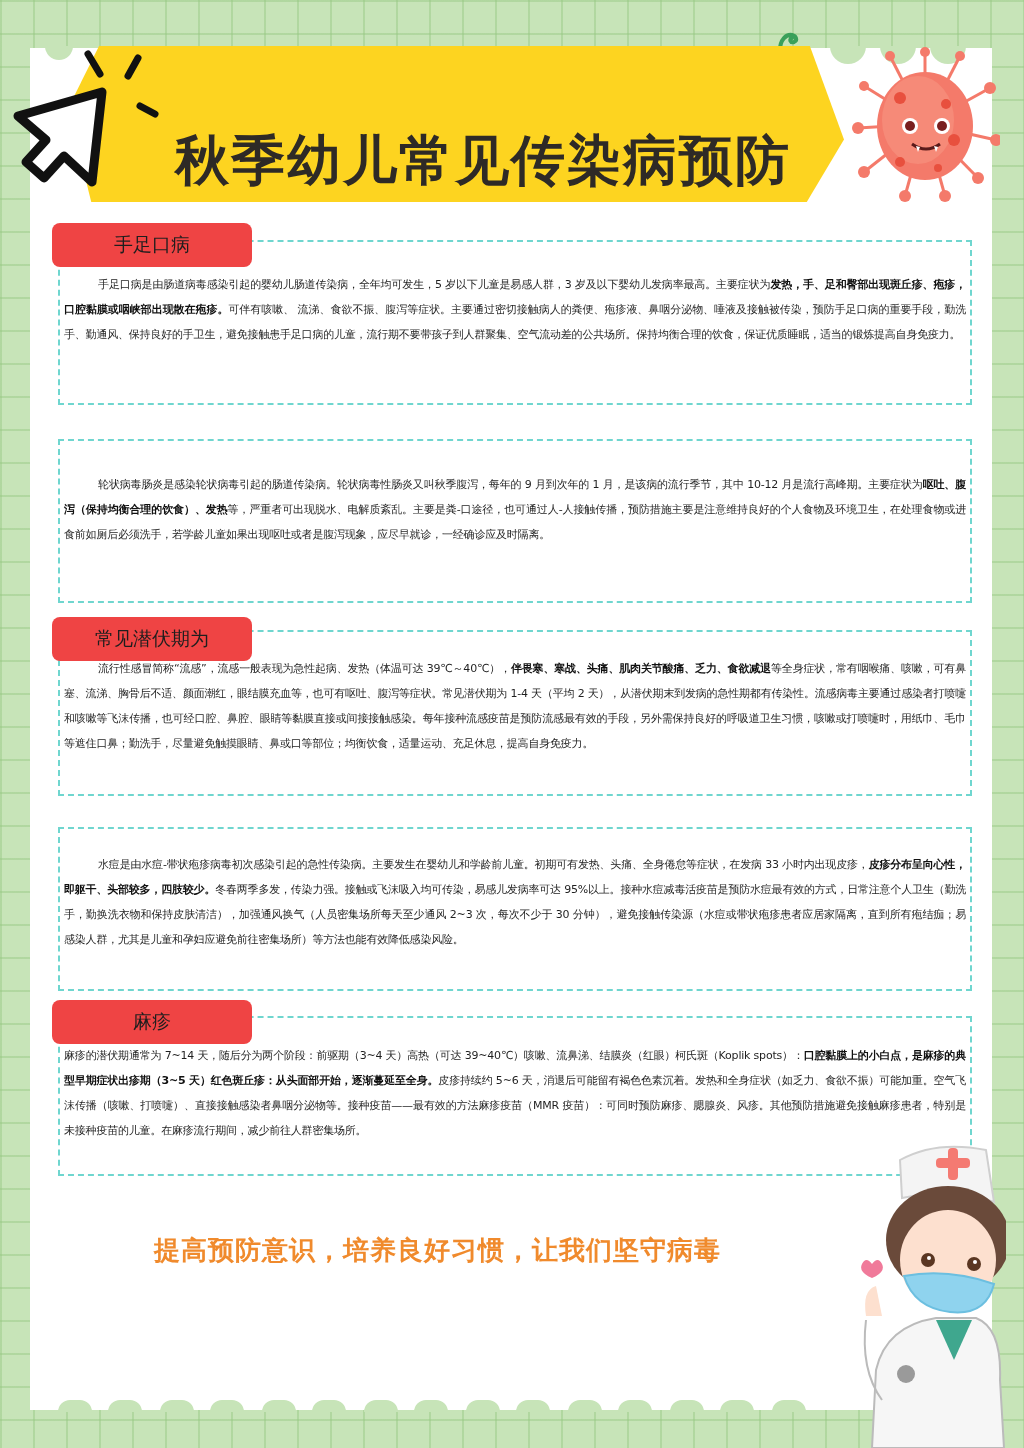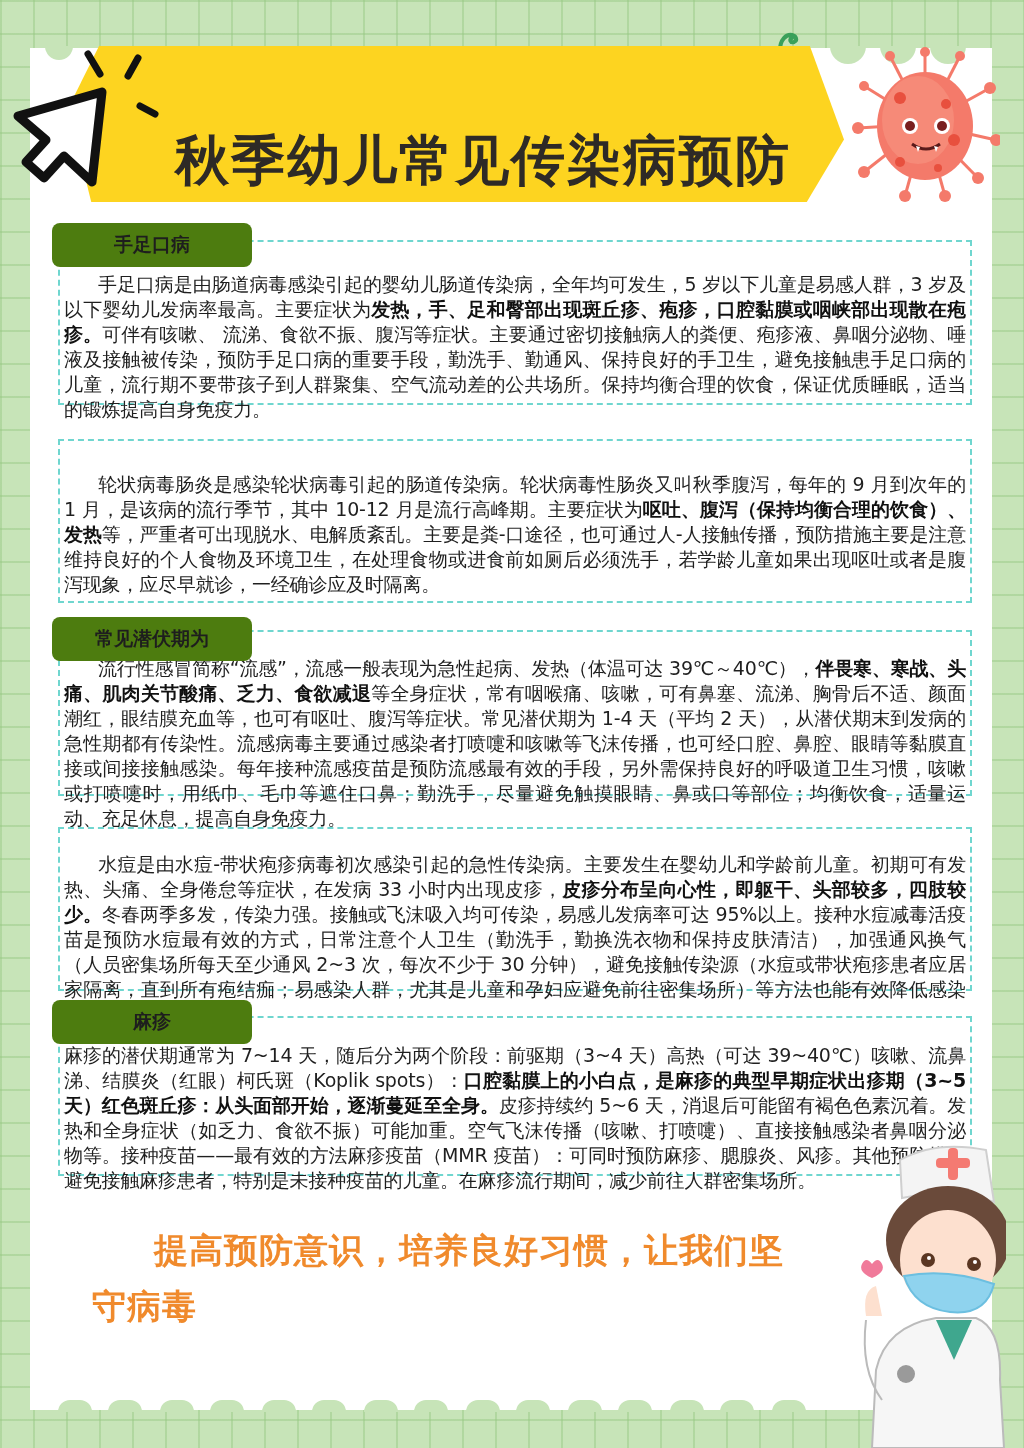--- a/index.html
+++ b/index.html
@@ -51,38 +51,38 @@
   
   .section { position: absolute; left: 52px; width: 920px; }
   .sec-box {
     position: absolute; left: 6px; right: 0;
     border: 2.5px dashed #6fd6cf;
     border-left-width: 2.5px;
   }
   .sec-tab {
     position: absolute; left: 0; top: 0;
     width: 200px; height: 44px;
-    background: #4d7c0f; border-radius: 8px;
+    background: #ef4444; border-radius: 8px;
     display: flex; align-items: center; justify-content: center;
-    font-weight: bold; font-size: 19px; color: #1e1e1e;
+    font-weight: normal; font-size: 19px; color: #1e1e1e;
     z-index: 2;
   }
   .sec-body {
     position: absolute; left: 12px; right: 6px;
-    font-size: 19px; line-height: 25px; color: #1f1f1f;
+    font-size: 11px; line-height: 25px; color: #1f1f1f;
     text-align: justify;
     font-family: "DejaVu Sans", sans-serif;
     letter-spacing: -0.2px;
   }
   .sec-body b { font-weight: bold; color: #111; }
   .indent { display: inline-block; width: 34px; }
 
   .slogan {
     position: absolute; left: 92px; top: 1222px; width: 720px;
-    font-weight: bold; font-size: 34px; line-height: 56px; color: #f08a2c;
+    font-weight: bold; font-size: 26px; line-height: 56px; color: #f08a2c;
     letter-spacing: 1px;
   }
   .slogan .indent2 { display: inline-block; width: 62px; }
   .nurse-icon { position: absolute; left: 836px; top: 1140px; width: 170px; height: 308px; }
 </style>
 </head>
 <body>
 
 <div class="paper"></div>
 

